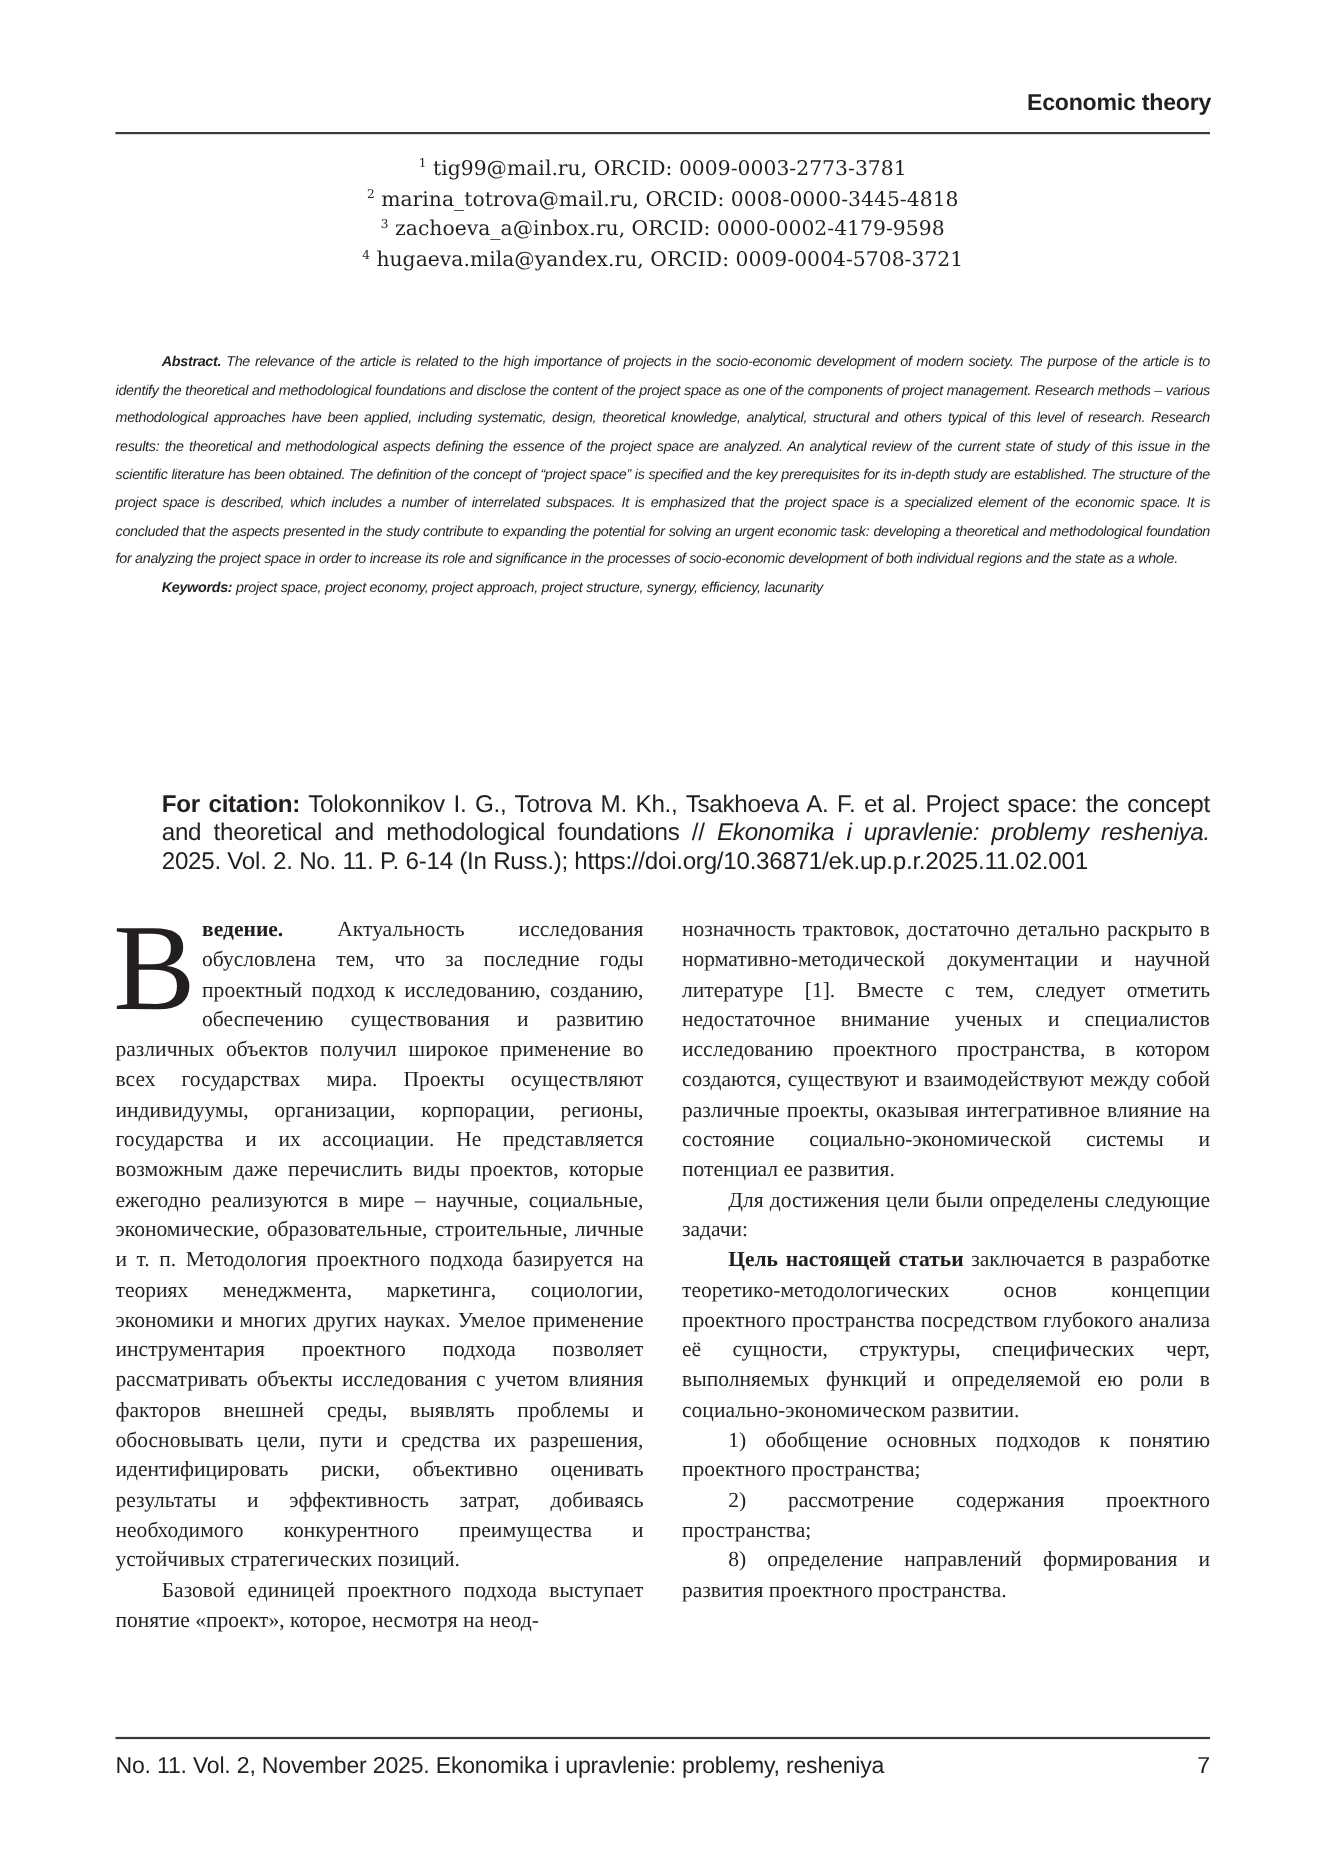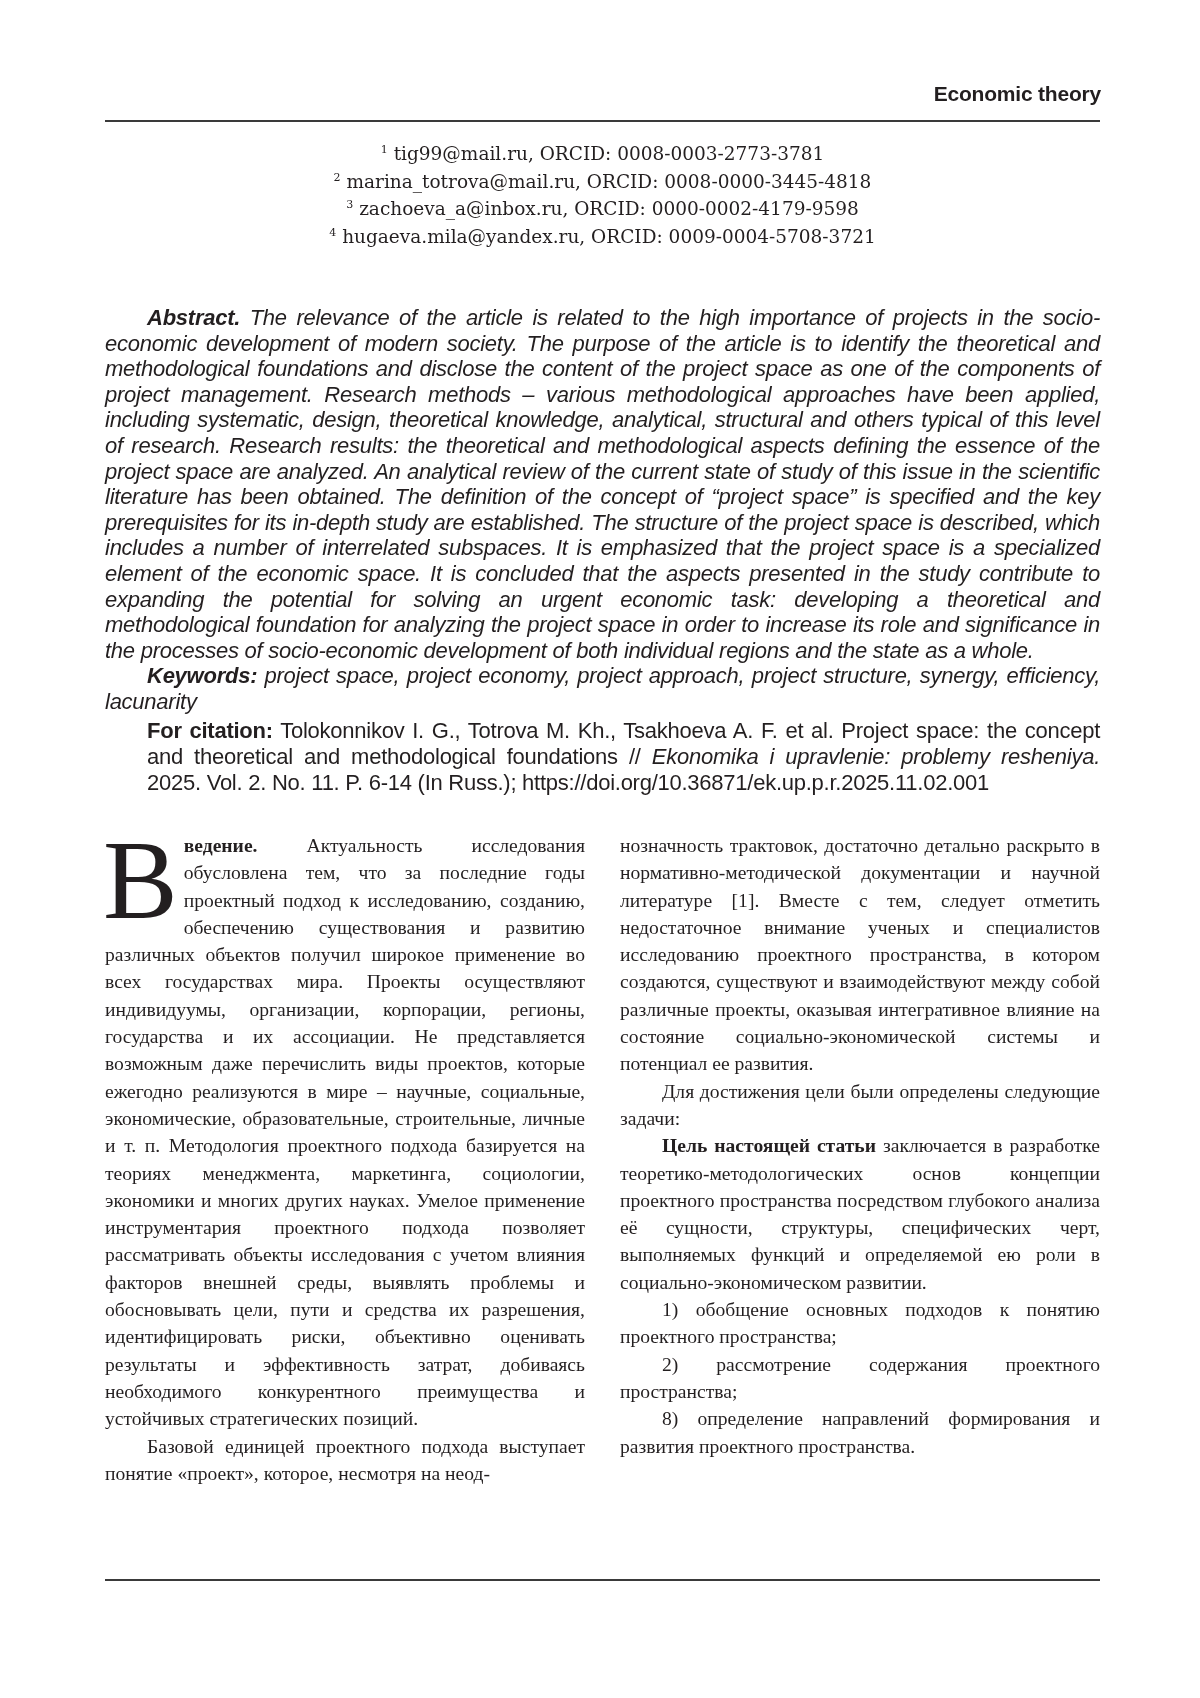--- a/index.html
+++ b/index.html
@@ -15,22 +15,22 @@
   .rule-bottom { position: absolute; left: 105px; top: 1579px; width: 995px; height: 2px; background: #3a3a3a; }
 
   .affil {
     position: absolute; left: 105px; top: 140px; width: 995px;
     text-align: center; font-family: "DejaVu Serif", serif; font-size: 18.5px; line-height: 27.6px;
     color: #231f20;
   }
   .affil sup { font-size: 11px; vertical-align: 7px; line-height: 0; }
 
   .abstract {
-    position: absolute; left: 105px; top: 305px; width: 995px;
-    font-family: "Liberation Sans", sans-serif; font-style: italic; font-size: 22px;
+    position: absolute; left: 105px; top: 316px; width: 995px;
+    font-family: "Liberation Sans", sans-serif; font-style: italic; font-size: 13px;
     line-height: 25.6px; text-align: justify; color: #231f20;
     letter-spacing: -0.25px;
   }
   .abstract p { margin: 0; text-indent: 42px; }
   .abstract .lbl { font-weight: bold; }
 
   .citation {
     position: absolute; left: 147px; top: 718px; width: 953px;
     font-family: "Liberation Sans", sans-serif; font-size: 22px; line-height: 26px;
     text-align: justify; color: #231f20; letter-spacing: -0.25px;
@@ -61,21 +61,21 @@
 </style>
 </head>
 <body>
 
 <div class="page">
 
   <div class="running-head">Economic theory</div>
   <div class="rule-top"></div>
 
   <div class="affil">
-    <div><sup>1</sup> <span>tig99@mail.ru, ORCID: 0008-0003-2773-3781</span></div>
+    <div><sup>1</sup> <span>tig99@mail.ru, ORCID: 0009-0003-2773-3781</span></div>
     <div><sup>2</sup> <span>marina_totrova@mail.ru, ORCID: 0008-0000-3445-4818</span></div>
     <div><sup>3</sup> <span>zachoeva_a@inbox.ru, ORCID: 0000-0002-4179-9598</span></div>
     <div><sup>4</sup> <span>hugaeva.mila@yandex.ru, ORCID: 0009-0004-5708-3721</span></div>
   </div>
 
   <div class="abstract">
     <p><span class="lbl">Abstract.</span><span> The relevance of the article is related to the high importance of projects in the socio-economic development of modern society. The purpose of the article is to identify the theoretical and methodological foundations and disclose the content of the project space as one of the components of project management. Research methods – various methodological approaches have been applied, including systematic, design, theoretical knowledge, analytical, structural and others typical of this level of research. Research results: the theoretical and methodological aspects defining the essence of the project space are analyzed. An analytical review of the current state of study of this issue in the scientific literature has been obtained. The definition of the concept of “project space” is specified and the key prerequisites for its in-depth study are established. The structure of the project space is described, which includes a number of interrelated subspaces. It is emphasized that the project space is a specialized element of the economic space. It is concluded that the aspects presented in the study contribute to expanding the potential for solving an urgent economic task: developing a theoretical and methodological foundation for analyzing the project space in order to increase its role and significance in the processes of socio-economic development of both individual regions and the state as a whole.</span></p>
     <p><span class="lbl">Keywords:</span><span> project space, project economy, project approach, project structure, synergy, efficiency, lacunarity</span></p>
   </div>
 
@@ -91,14 +91,18 @@
   <div class="col col-right">
     <p class="noindent">нозначность трактовок, достаточно детально раскрыто в нормативно-методической документации и научной литературе [1]. Вместе с тем, следует отметить недостаточное внимание ученых и специалистов исследованию проектного пространства, в котором создаются, существуют и взаимодействуют между собой различные проекты, оказывая интегративное влияние на состояние социально-экономической системы и потенциал ее развития.</p>
     <p>Для достижения цели были определены следующие задачи:</p>
     <p><b>Цель настоящей статьи</b><span> заключается в разработке теоретико-методологических основ концепции проектного пространства посредством глубокого анализа её сущности, структуры, специфических черт, выполняемых функций и определяемой ею роли в социально-экономическом развитии.</span></p>
     <p>1)  обобщение основных подходов к понятию проектного пространства;</p>
     <p>2)  рассмотрение содержания проектного пространства;</p>
     <p>8)  определение направлений формирования и развития проектного пространства.</p>
   </div>
 
   <div class="rule-bottom"></div>
+  <div class="footer">
+    <span>No. 11. Vol. 2, November 2025. Ekonomika i upravlenie: problemy, resheniya</span>
+    <span class="page-num">7</span>
+  </div>
 
 </div>
 
 </body></html>

